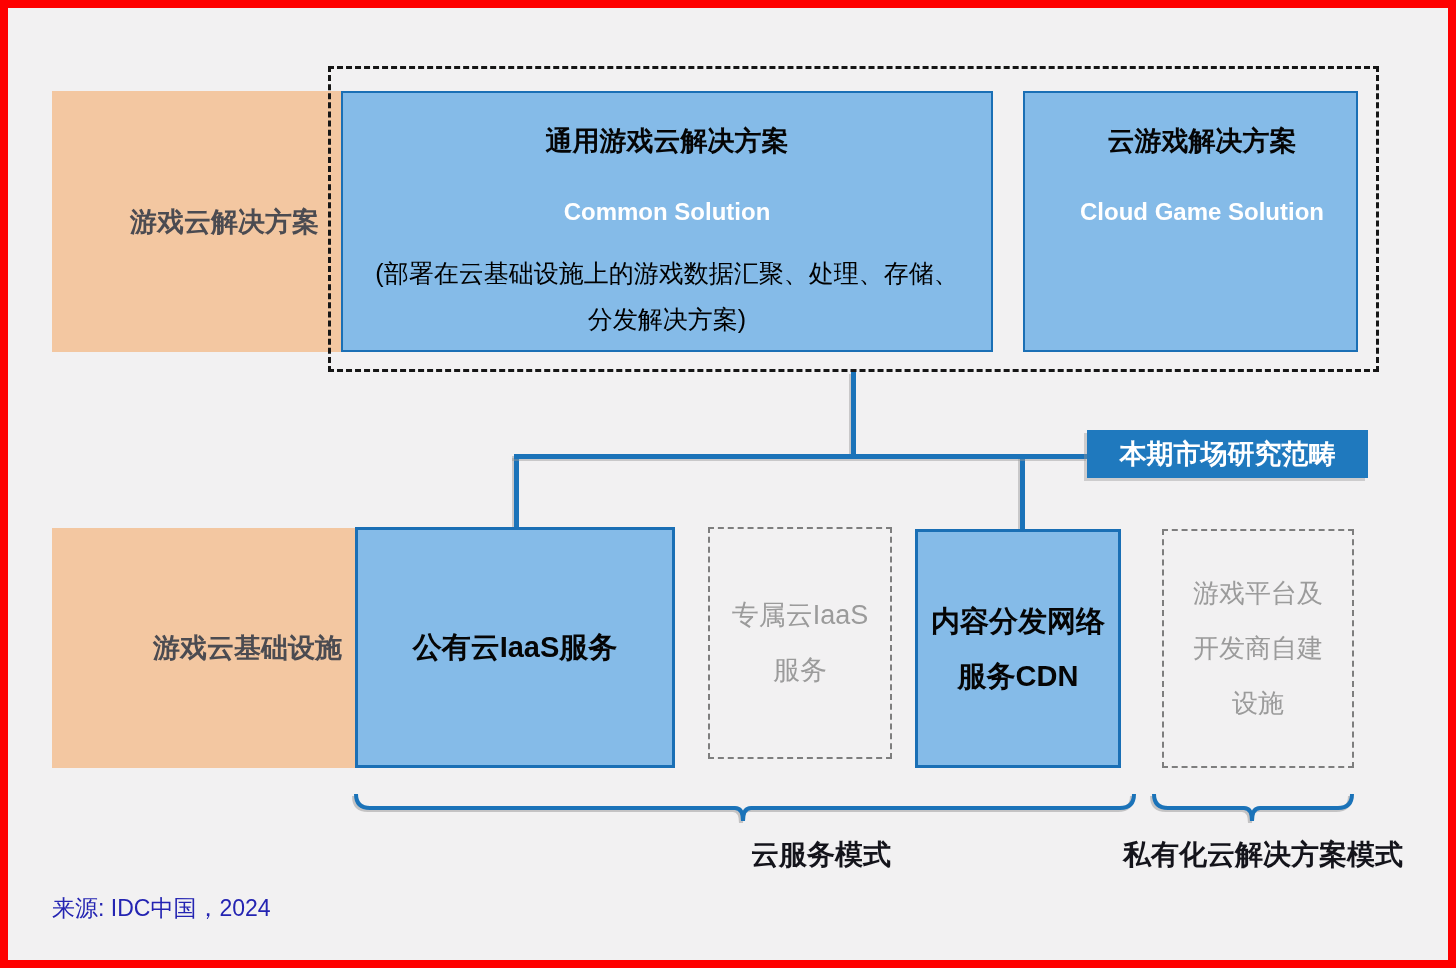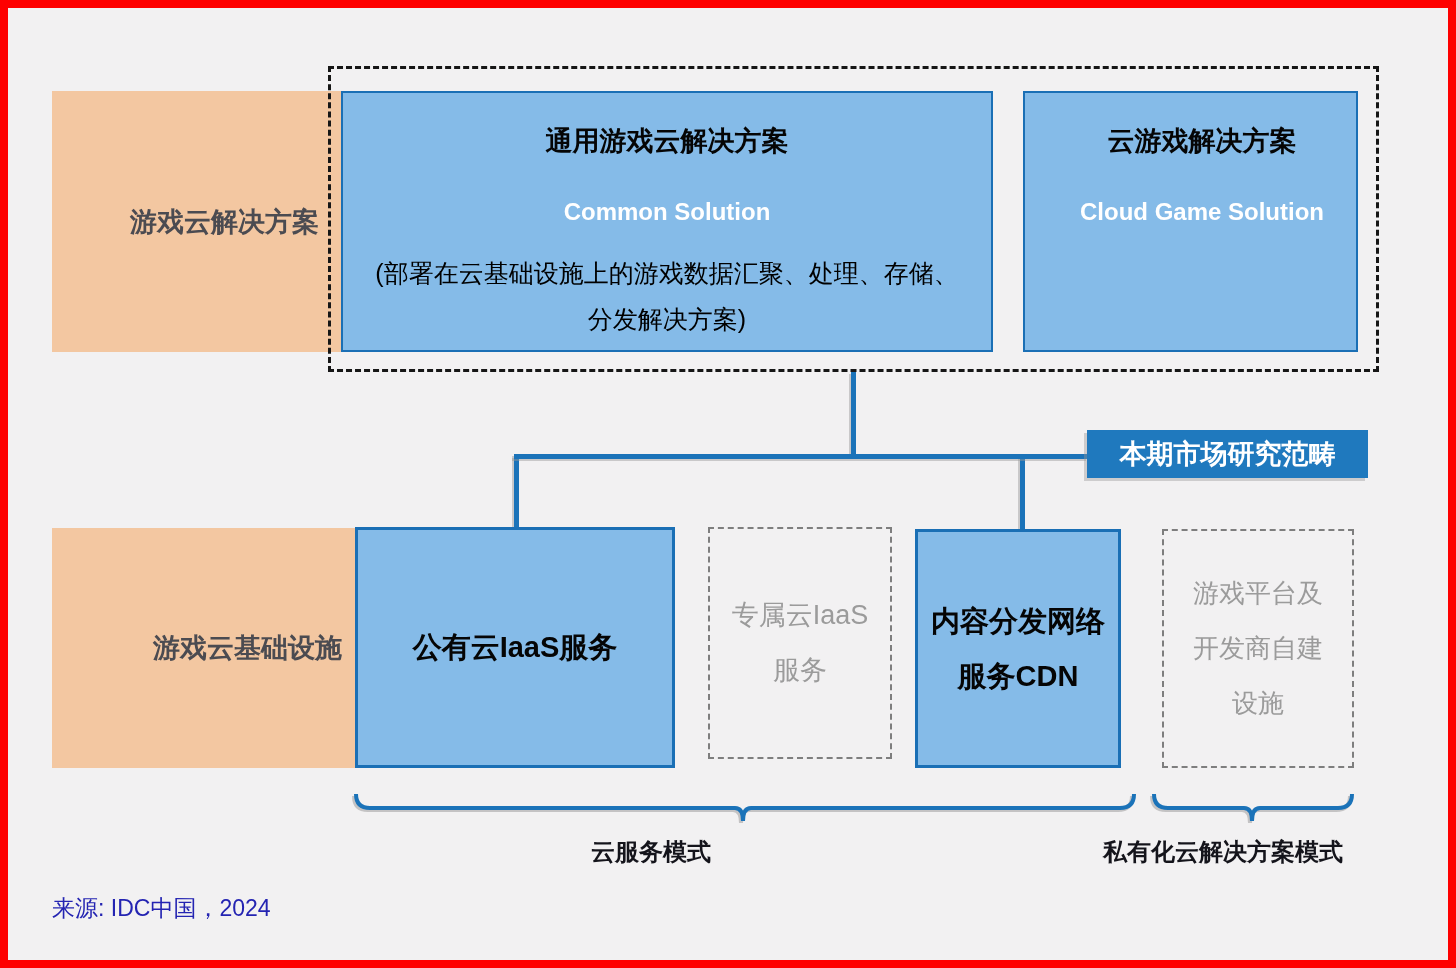--- a/index.html
+++ b/index.html
@@ -81,21 +81,21 @@
   .brace{position:absolute;}
   .brace path{
     fill:none;stroke:#1B73B9;stroke-width:4;
     filter:drop-shadow(-2px 2px 0px rgba(150,150,150,0.5));
   }
   .brace-left{left:350px;top:786px;}
   .brace-right{left:1150px;top:786px;}
   
   .mode-label{
     position:absolute;top:836px;width:300px;
-    text-align:left;font-size:24px;font-weight:bold;color:#14141B;
+    text-align:right;font-size:28px;font-weight:bold;color:#14141B;
   }
   .mode-cloud{left:591px;}
   .mode-private{left:1103px;}
   
   .source-note{
     position:absolute;left:52px;top:893px;
     font-size:23px;color:#2424B2;
   }
 </style>
 </head>

